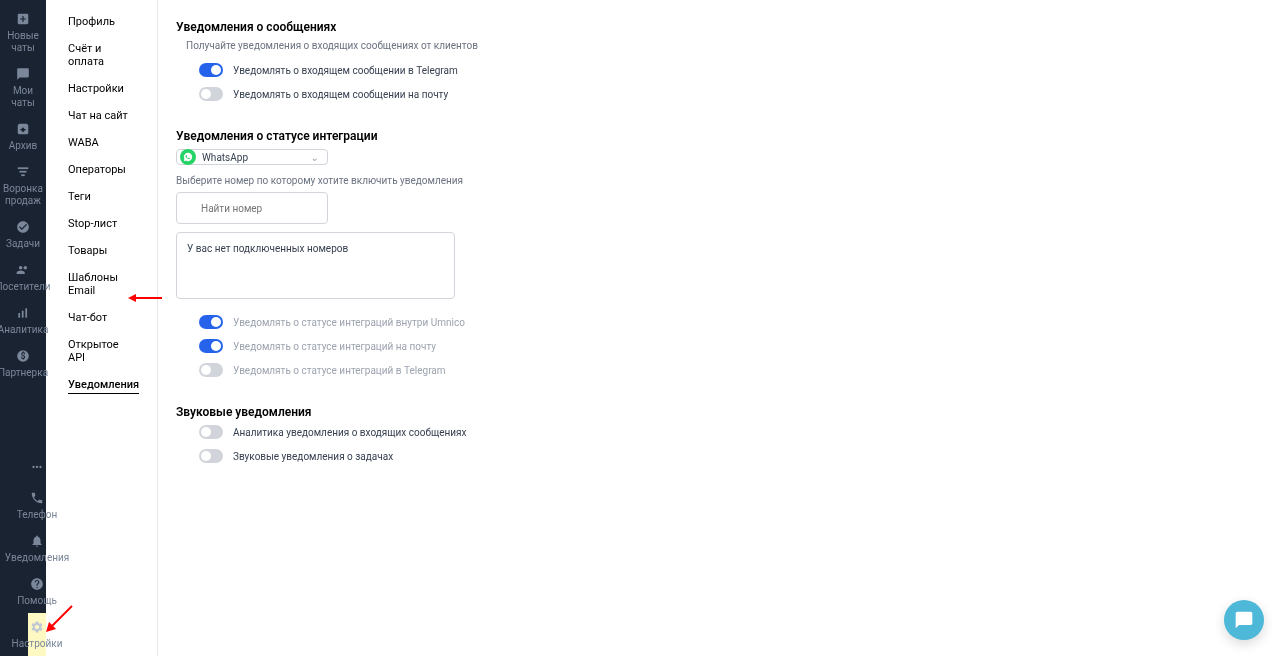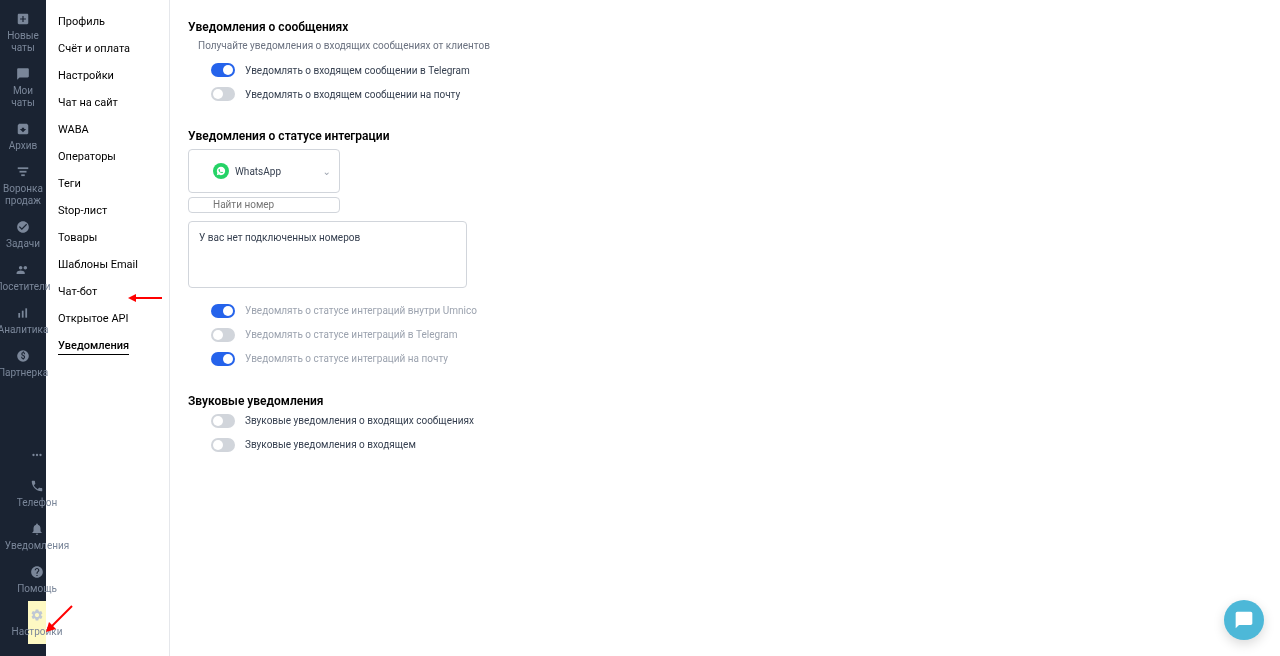--- a/index.html
+++ b/index.html
@@ -45,30 +45,30 @@
       align-items: center;
       justify-content: center;
     }
     .left-sidebar-label {
       font-size: 10px;
       line-height: 12px;
       color: #7a8699;
     }
     .left-sidebar-bottom {
       position: absolute;
-      bottom: 12px;
+      bottom: 0;
       width: 100%;
       padding-left: 28px;
     }
     
     .settings-menu {
-      width: 124px;
+      width: 112px;
       background: #fff;
       border-right: 1px solid #e5e7eb;
-      padding: 8px 0;
+      padding: 8px 10px;
     }
     .settings-menu-item {
       padding: 7px 12px;
       font-size: 11px;
       color: #000;
       cursor: pointer;
     }
     .settings-menu-item.active {
       font-weight: 500;
     }
@@ -139,26 +139,26 @@
       font-size: 10px;
       color: #374151;
       margin-left: 10px;
     }
     .toggle-label.muted {
       color: #9ca3af;
       text-align: right;
     }
     .select-channel {
       width: 152px;
-      height: 44px;
+      height: 16px;
       border: 1px solid #d1d5db;
       border-radius: 4px;
       display: flex;
       align-items: center;
-      padding: 0 24px;
+      padding: 0 3px;
       font-size: 10px;
       color: #374151;
       position: relative;
       cursor: pointer;
     }
     .wa-icon {
       width: 16px;
       height: 16px;
       border-radius: 50%;
       background: #25d366;
@@ -170,21 +170,21 @@
       margin-right: 6px;
     }
     .chevron-down {
       position: absolute;
       right: 8px;
       color: #9ca3af;
       font-size: 10px;
     }
     .search-input {
       width: 152px;
-      height: 16px;
+      height: 32px;
       border: 1px solid #d1d5db;
       border-radius: 4px;
       padding: 0 8px 0 24px;
       font-size: 10px;
       color: #9ca3af;
       position: relative;
     }
     .search-wrap {
       position: relative;
       width: 152px;
@@ -412,58 +412,59 @@
     <div class="section-title">Уведомления о статусе интеграции</div>
     <div class="select-channel">
       <div class="wa-icon">
         <svg viewBox="0 0 24 24" width="10" height="10" fill="#fff">
             <path d="M12 2C6.48 2 2 6.48 2 12c0 1.76.46 3.41 1.26 4.84L2 22l5.28-1.38C8.71 21.48 10.3 22 12 22c5.52 0 10-4.48 10-10S17.52 2 12 2zm4.64 13.82c-.23.64-1.34 1.22-1.85 1.26-.49.04-.95.2-3.18-.66-2.68-1.04-4.38-3.76-4.51-3.93-.13-.18-1.08-1.43-1.08-2.73s.68-1.94.92-2.2c.24-.27.53-.33.7-.33.18 0 .35 0 .5.01.17.01.38-.06.6.46.23.55.77 1.89.84 2.03.07.13.11.29.02.47-.09.18-.13.29-.26.45-.13.16-.28.35-.4.47-.13.13-.27.28-.12.55.16.27.7 1.15 1.5 1.86 1.03.92 1.9 1.2 2.17 1.34.27.13.43.11.58-.07.16-.18.67-.78.85-1.05.18-.27.36-.22.6-.13.24.09 1.54.73 1.8.86.27.13.44.2.51.31.07.11.07.64-.16 1.28z"></path>
           </svg>
       </div>
       <span>WhatsApp</span>
       <span class="chevron-down">⌄</span>
     </div>
+    <div class="field-label">Выберите номер по которому хотите включить уведомления</div>
     <div class="search-wrap">
       <span class="search-glass">
         <svg width="10" height="10" viewBox="0 0 24 24" fill="none" stroke="#9ca3af" stroke-width="2">
             <circle cx="10" cy="10" r="7"></circle>
             <line x1="21" y1="21" x2="15" y2="15"></line>
           </svg>
       </span>
       <input class="search-input" placeholder="Найти номер" style="">
     </div>
     <div class="numbers-box">
       <span>У вас нет подключенных номеров</span>
     </div>
     <div id="section2-toggles">
         <div class="toggle-row">
           <div class="toggle on"></div>
           <div class="toggle-label muted">Уведомлять о статусе интеграций внутри Umnico</div>
         </div>
         <div class="toggle-row">
+          <div class="toggle on"></div>
+          <div class="toggle-label muted">Уведомлять о статусе интеграций на почту</div>
+        </div>
+        <div class="toggle-row">
           <div class="toggle"></div>
           <div class="toggle-label muted">Уведомлять о статусе интеграций в Telegram</div>
-        </div>
-        <div class="toggle-row">
-          <div class="toggle on"></div>
-          <div class="toggle-label muted">Уведомлять о статусе интеграций на почту</div>
         </div>
       </div>
   </div>
 
   <div class="section">
     <div class="section-title">Звуковые уведомления</div>
     <div id="section3-toggles">
         <div class="toggle-row">
           <div class="toggle"></div>
-          <div class="toggle-label">Звуковые уведомления о входящих сообщениях</div>
+          <div class="toggle-label">Аналитика уведомления о входящих сообщениях</div>
         </div>
         <div class="toggle-row">
           <div class="toggle"></div>
-          <div class="toggle-label">Звуковые уведомления о входящем</div>
+          <div class="toggle-label">Звуковые уведомления о задачах</div>
         </div>
       </div>
   </div>
 
   <div class="chat-bubble">
     <svg viewBox="0 0 24 24">
         <path d="M20 2H4c-1.1 0-2 .9-2 2v18l4-4h14c1.1 0 2-.9 2-2V4c0-1.1-.9-2-2-2z"></path>
       </svg>
   </div>
 

